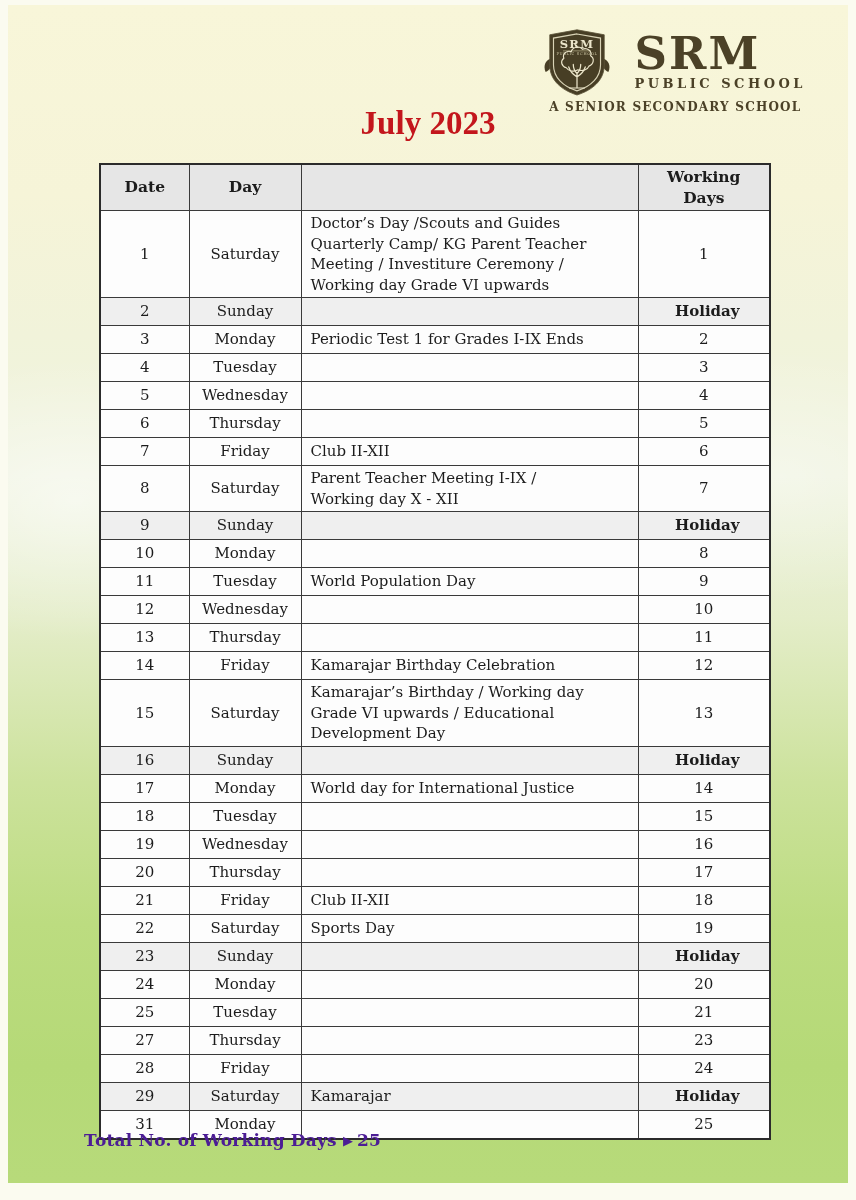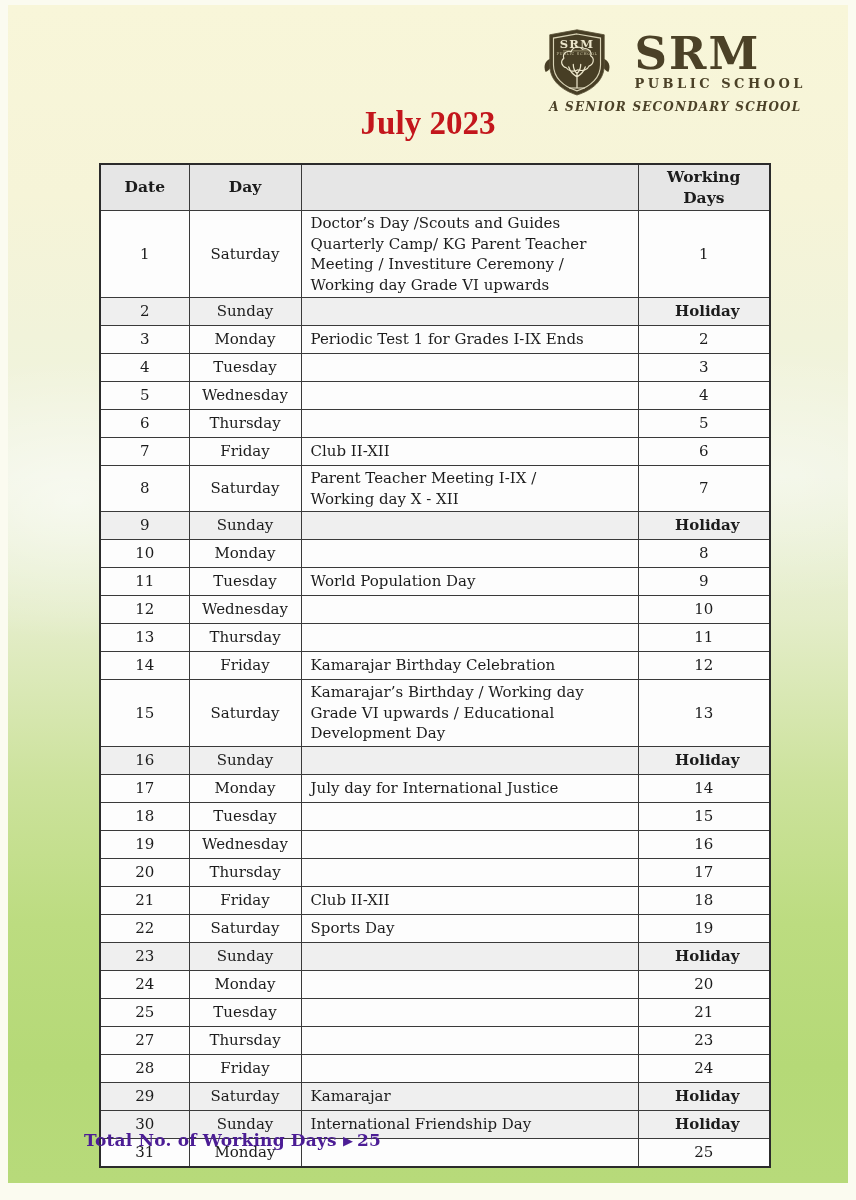--- a/index.html
+++ b/index.html
@@ -31,21 +31,21 @@
   .logo-name{
     font-size:45px;font-weight:bold;color:var(--logoBrown);
     line-height:42px;letter-spacing:2px;
   }
   .logo-tagline{
     font-size:13px;font-weight:bold;color:var(--logoBrown);
     letter-spacing:3.5px;margin-top:1px;
   }
   .logo-subtitle{
     font-size:12px;font-weight:bold;color:var(--logoBrown);
-    letter-spacing:1.2px;margin-top:3px;align-self:stretch;text-align:center;font-style:italic;
+    letter-spacing:1.2px;margin-top:3px;align-self:stretch;text-align:center;
   }
 
   
   .month-title{
     margin:0;position:absolute;top:100px;left:0;width:100%;
     text-align:center;font-size:33px;font-weight:bold;color:var(--titleRed);font-family:Liberation Serif, serif;
   }
 
   
   table.cal{
@@ -225,21 +225,21 @@
         </tr>
         <tr class="holiday">
           <td class="col-date">16</td>
           <td class="col-day">Sunday</td>
           <td class="col-event"></td>
           <td class="col-working">Holiday</td>
         </tr>
         <tr>
           <td class="col-date">17</td>
           <td class="col-day">Monday</td>
-          <td class="col-event">July day for International Justice</td>
+          <td class="col-event">World day for International Justice</td>
           <td class="col-working">14</td>
         </tr>
         <tr>
           <td class="col-date">18</td>
           <td class="col-day">Tuesday</td>
           <td class="col-event"></td>
           <td class="col-working">15</td>
         </tr>
         <tr>
           <td class="col-date">19</td>
@@ -294,26 +294,20 @@
           <td class="col-day">Friday</td>
           <td class="col-event"></td>
           <td class="col-working">24</td>
         </tr>
         <tr class="holiday">
           <td class="col-date">29</td>
           <td class="col-day">Saturday</td>
           <td class="col-event">Kamarajar</td>
           <td class="col-working">Holiday</td>
         </tr>
-        <tr class="holiday">
-          <td class="col-date">30</td>
-          <td class="col-day">Sunday</td>
-          <td class="col-event">International Friendship Day</td>
-          <td class="col-working">Holiday</td>
-        </tr>
         <tr>
           <td class="col-date">31</td>
           <td class="col-day">Monday</td>
           <td class="col-event"></td>
           <td class="col-working">25</td>
         </tr>
       </tbody>
   </table>
 
   <div class="total-line">

